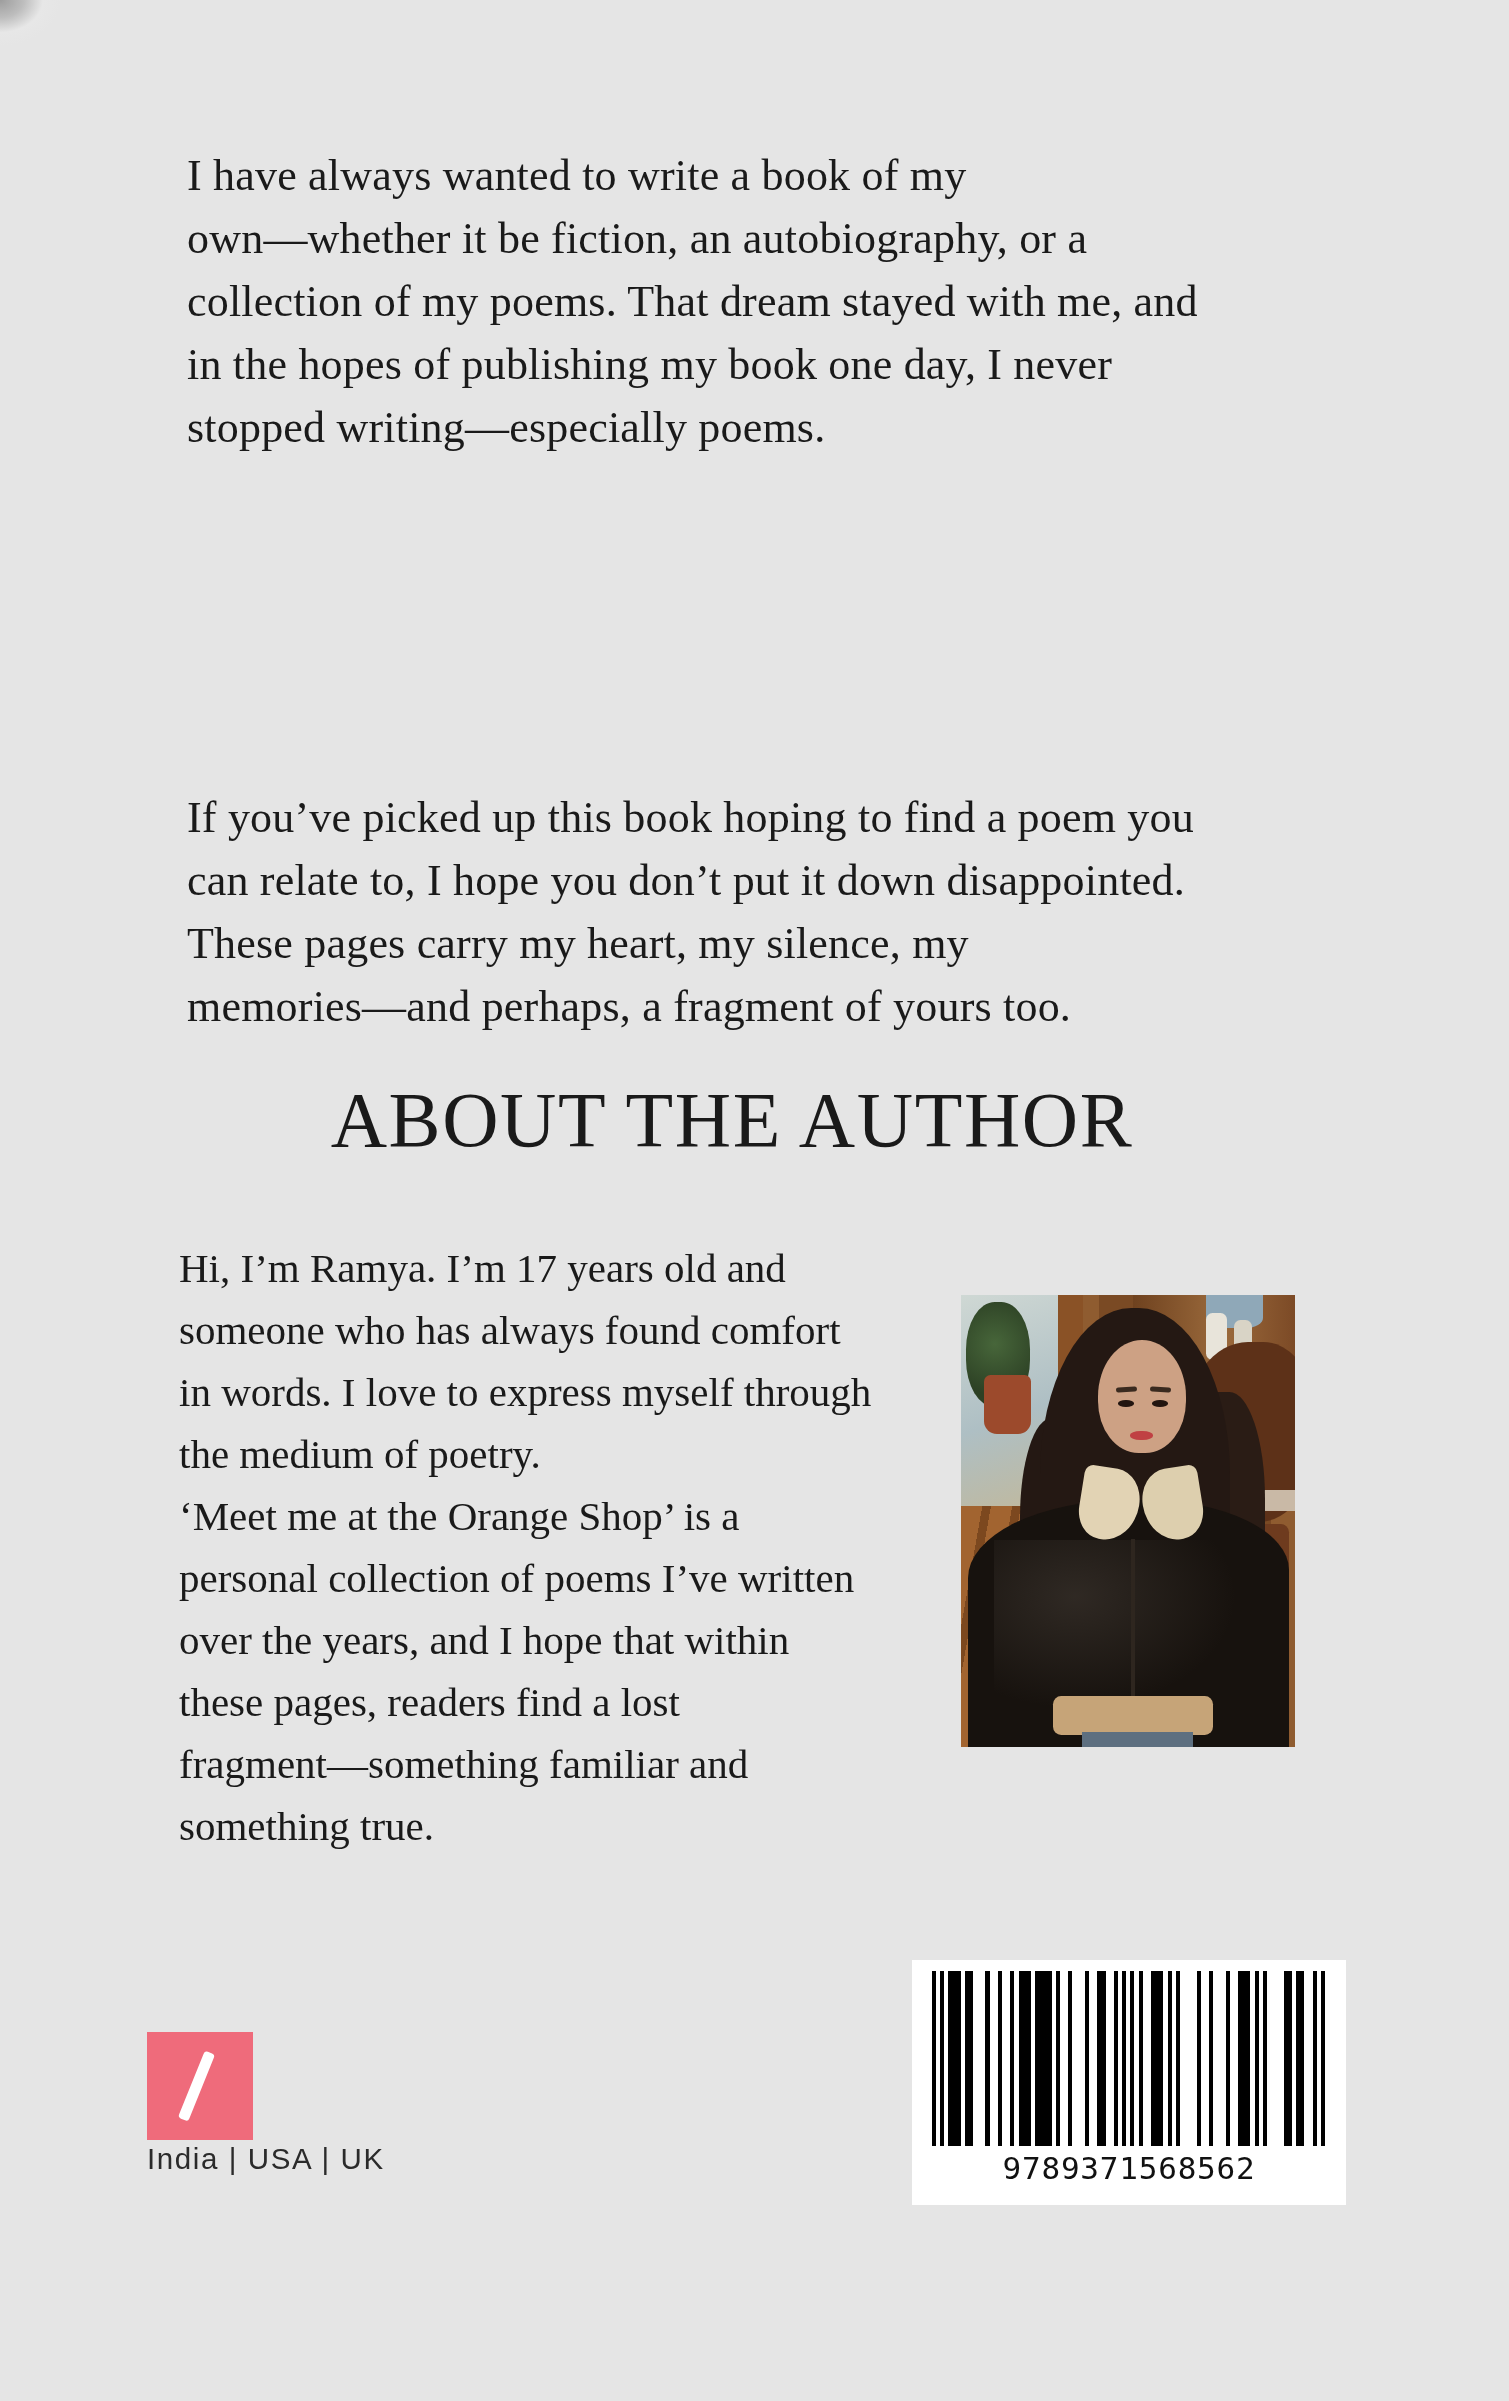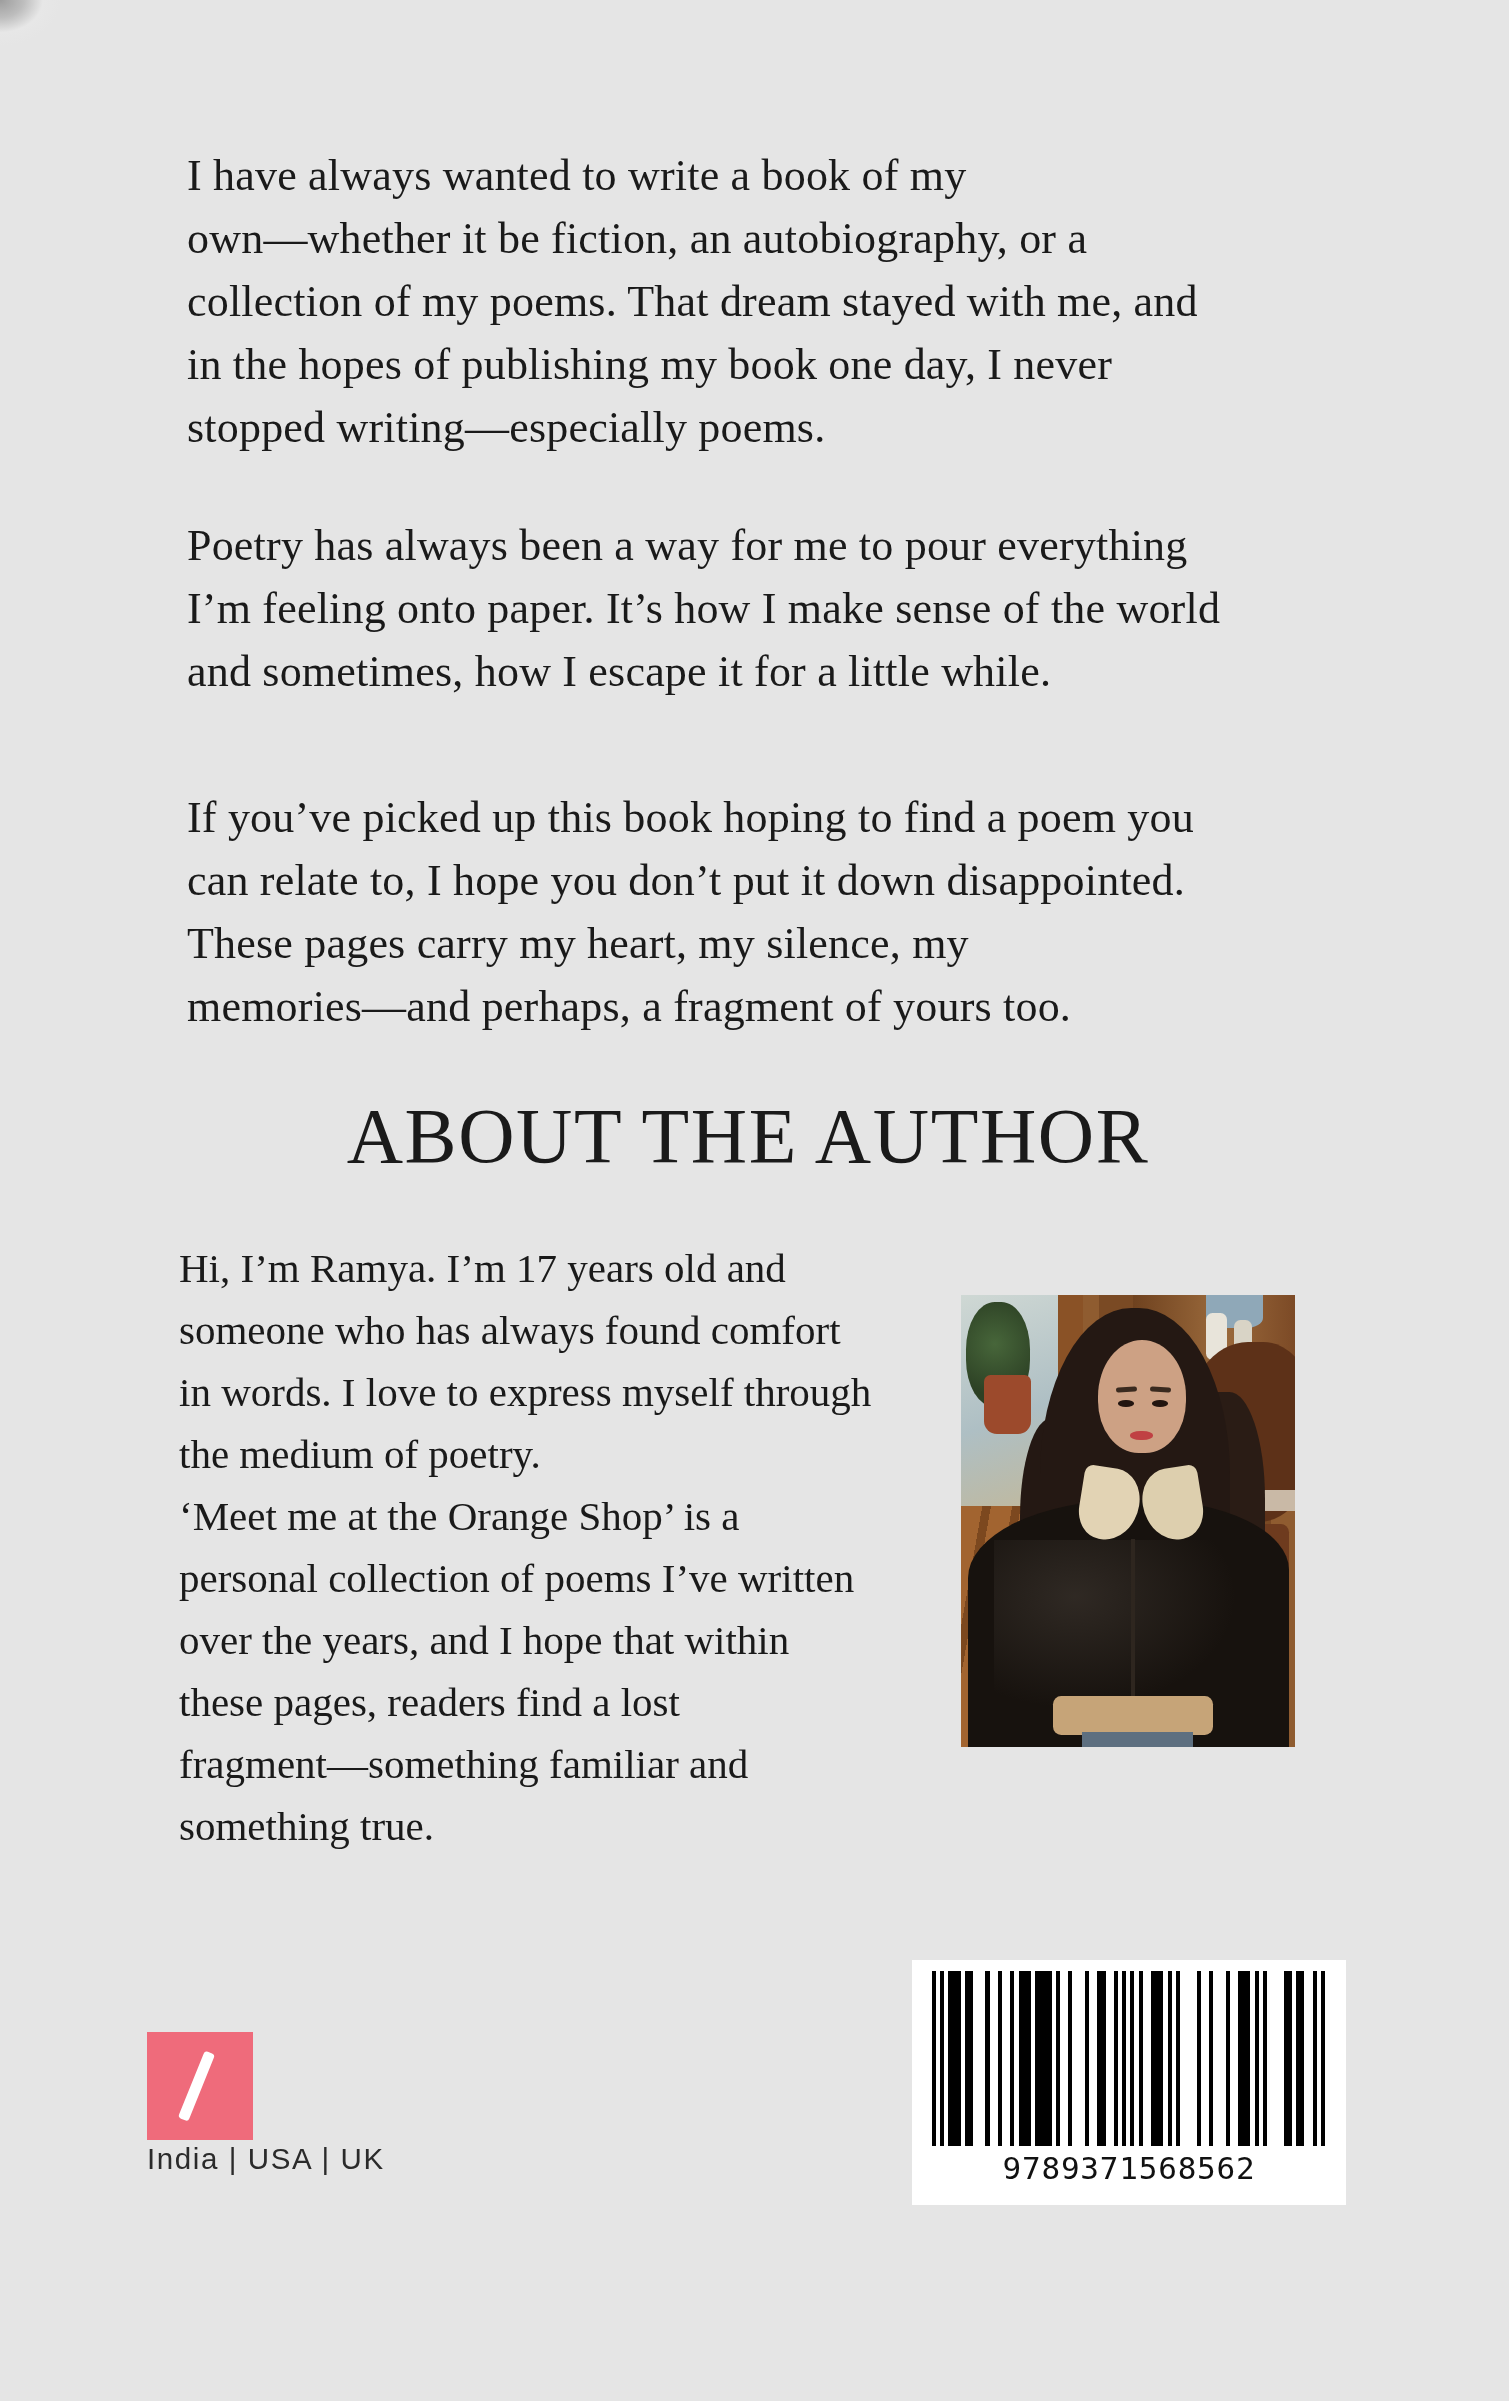--- a/index.html
+++ b/index.html
@@ -18,21 +18,21 @@
   }
   .body-text{
     position:absolute;left:187px;margin:0;
     font-size:44px;line-height:63px;white-space:pre;
     letter-spacing:0.2px;
   }
   .p1{top:144px;}
   .p2{top:514px;}
   .p3{top:786px;}
   .about-heading{
-    position:absolute;left:147px;top:1081px;width:1170px;margin:16px;
+    position:absolute;left:147px;top:1081px;width:1170px;margin:0;
     font-size:78px;line-height:78px;font-weight:normal;
     text-align:center;letter-spacing:1.6px;white-space:pre;
   }
   .bio{
     position:absolute;left:166px;top:1224px;margin:13px;
     font-size:41px;line-height:62px;white-space:pre;
   }
   
   .photo{
     position:absolute;left:961px;top:1295px;width:334px;height:452px;
@@ -124,23 +124,20 @@
 
 <div class="page">
 
   <div class="corner"></div>
 
   <p class="body-text p1">I have always wanted to write a book of my
 own—whether it be fiction, an autobiography, or a
 collection of my poems. That dream stayed with me, and
 in the hopes of publishing my book one day, I never
 stopped writing—especially poems.</p>
-  <p class="body-text p2">Poetry has always been a way for me to pour everything
-I’m feeling onto paper. It’s how I make sense of the world
-and sometimes, how I escape it for a little while.</p>
   <p class="body-text p3">If you’ve picked up this book hoping to find a poem you
 can relate to, I hope you don’t put it down disappointed.
 These pages carry my heart, my silence, my
 memories—and perhaps, a fragment of yours too.</p>
 
   <h1 class="about-heading">ABOUT THE AUTHOR</h1>
 
   <p class="bio">Hi, I’m Ramya. I’m 17 years old and
 someone who has always found comfort
 in words. I love to express myself through

